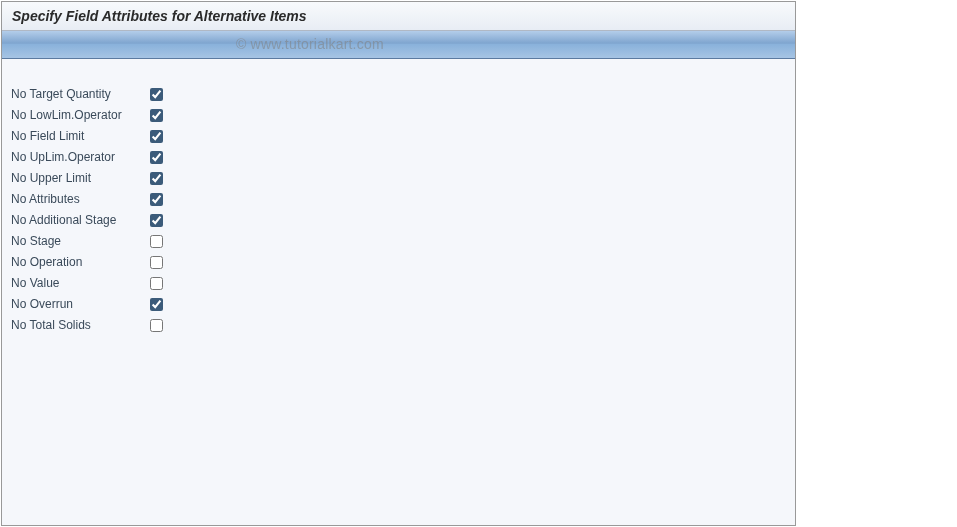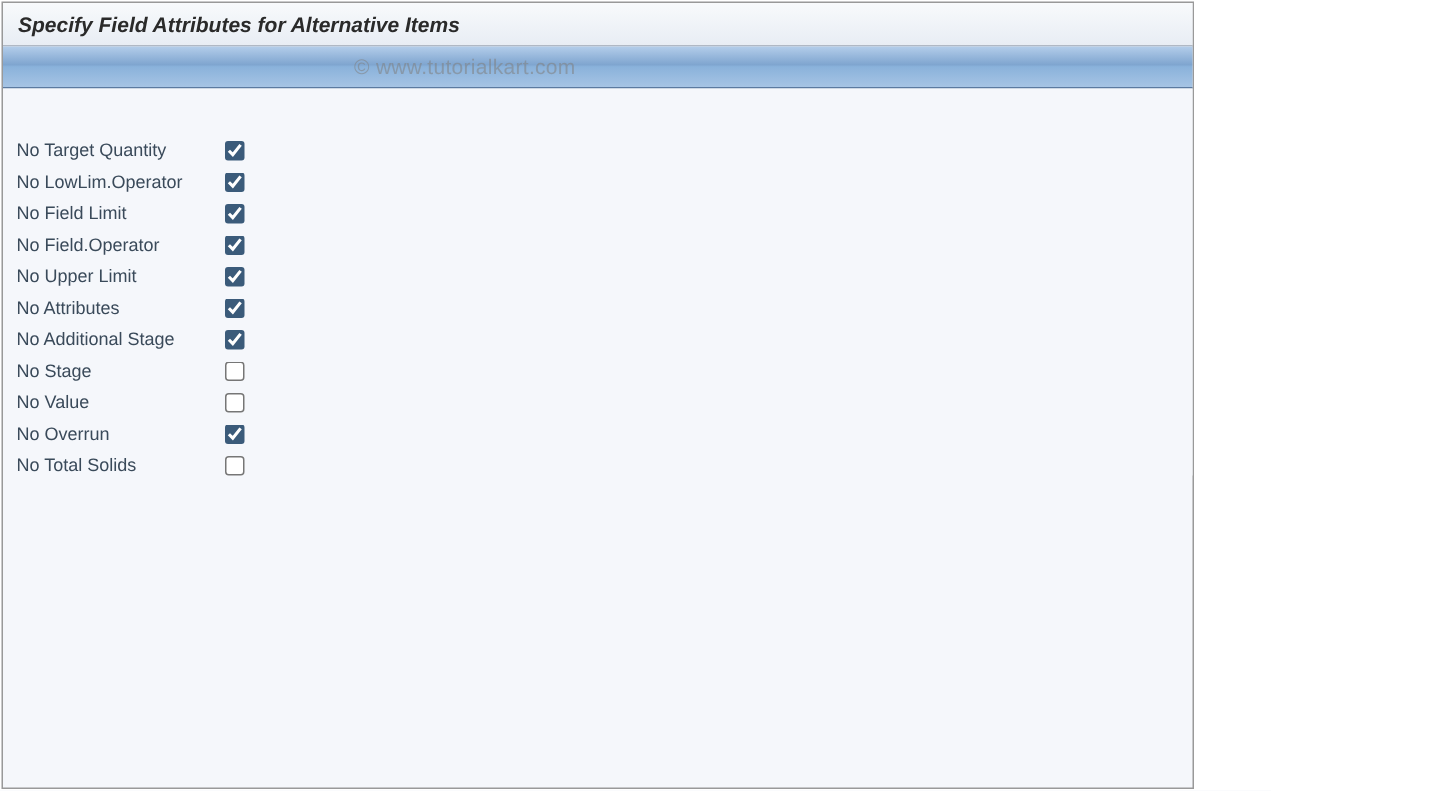--- a/index.html
+++ b/index.html
@@ -38,21 +38,21 @@
       background: linear-gradient(to bottom, #b3cdea 0%, #7fa5cf 45%, #8ab2db 50%, #a6c4e4 100%);
       border-bottom: 1px solid #5b7aa0;
     }
     .content {
       padding: 28px 0 0 8px;
       background: #f5f7fb;
       position: relative;
     }
     .row {
       display: flex;
-      align-items: flex-end;
+      align-items: flex-start;
       height: 20px;
       margin-bottom: 1px;
     }
     .label {
       width: 140px;
       color: #3a4a5a;
       font-size: 12px;
       padding-left: 1px;
       white-space: nowrap;
     }
@@ -91,40 +91,44 @@
       </div>
       <div class="row">
         <span class="label">No LowLim.Operator</span>
         <span class="checkbox-cell"><input type="checkbox" checked="" style=""></span>
       </div>
       <div class="row">
         <span class="label">No Field Limit</span>
         <span class="checkbox-cell"><input type="checkbox" checked="" style=""></span>
       </div>
       <div class="row">
-        <span class="label">No Field.Operator</span>
+        <span class="label">No UpLim.Operator</span>
         <span class="checkbox-cell"><input type="checkbox" checked="" style=""></span>
       </div>
       <div class="row">
         <span class="label">No Upper Limit</span>
         <span class="checkbox-cell"><input type="checkbox" checked="" style=""></span>
       </div>
       <div class="row">
         <span class="label">No Attributes</span>
         <span class="checkbox-cell"><input type="checkbox" checked="" style=""></span>
       </div>
       <div class="row">
         <span class="label">No Additional Stage</span>
         <span class="checkbox-cell"><input type="checkbox" checked="" style=""></span>
       </div>
       <div class="row">
         <span class="label">No Stage</span>
         <span class="checkbox-cell"><input type="checkbox" style=""></span>
       </div>
       <div class="row">
+        <span class="label">No Operation</span>
+        <span class="checkbox-cell"><input type="checkbox" style=""></span>
+      </div>
+      <div class="row">
         <span class="label">No Value</span>
         <span class="checkbox-cell"><input type="checkbox" style=""></span>
       </div>
       <div class="row">
         <span class="label">No Overrun</span>
         <span class="checkbox-cell"><input type="checkbox" checked="" style=""></span>
       </div>
       <div class="row">
         <span class="label">No Total Solids</span>
         <span class="checkbox-cell"><input type="checkbox" style=""></span>

